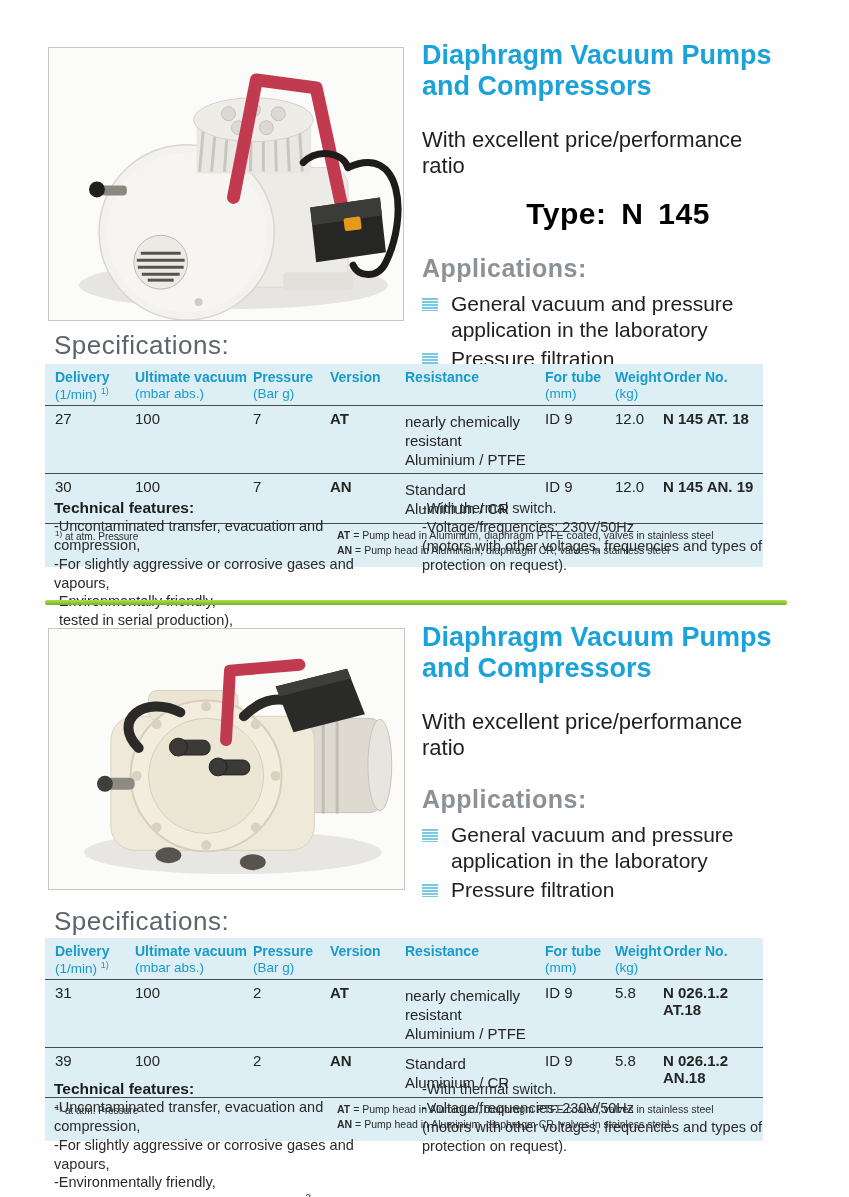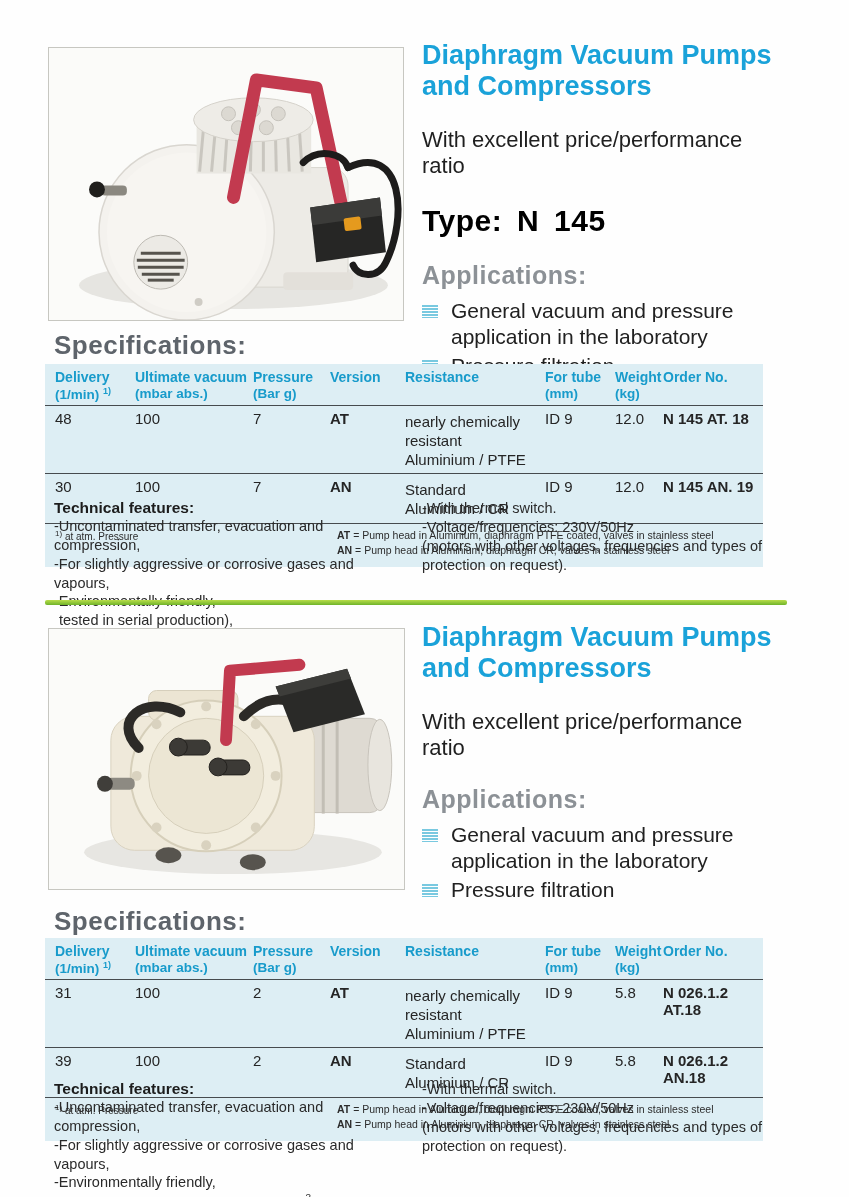--- a/index.html
+++ b/index.html
@@ -11,35 +11,35 @@
   .page{position:absolute;inset:0;background:#fefefe;}
 
   
   .photo{position:absolute;background:#fbfbf9;border:1px solid #c7c7c1;box-sizing:border-box;}
   .photo svg{display:block;width:100%;height:100%;}
 
   
   .info{position:absolute;width:392px;}
   .title{font-size:27px;font-weight:bold;color:#1aa2d9;line-height:1.13;}
   .subtitle{margin-top:26px;font-size:22px;color:#1f1f1f;line-height:1.2;width:368px;}
-  .type{margin-top:24px;font-size:30px;font-weight:900;color:#000;letter-spacing:.5px;word-spacing:6px;}
+  .type{margin-top:17px;font-size:30px;font-weight:900;color:#000;letter-spacing:.5px;word-spacing:6px;text-align:center;}
   .apps-h{margin-top:23px;font-size:25px;font-weight:bold;color:#8c9196;letter-spacing:.5px;}
   .apps{margin-top:8px;}
   .app-item{display:flex;font-size:21px;color:#212121;line-height:1.26;margin-bottom:2px;}
   .sq{flex:0 0 16px;width:16px;height:13px;margin:7px 13px 0 0;
       background:repeating-linear-gradient(to bottom,#79c9e0 0,#79c9e0 2px,#ffffff 2px,#ffffff 3px);}
   .app-text{width:330px;}
 
   
-  .spec-h{position:absolute;font-size:26px;font-weight:bold;color:#5e646b;letter-spacing:.5px;}
+  .spec-h{position:absolute;font-size:26px;font-weight:normal;color:#5e646b;letter-spacing:.5px;}
   .spec-block{position:absolute;width:718px;background:#ddeef4;padding-bottom:6px;}
   table.spec{border-collapse:collapse;table-layout:fixed;width:718px;}
   table.spec th{vertical-align:top;text-align:left;padding:5px 2px 3px 0;
       color:#189bcb;font-size:14px;font-weight:bold;line-height:1.15;}
-  table.spec th .h2{font-weight:bold;font-size:13.5px;}
+  table.spec th .h2{font-weight:normal;font-size:13.5px;}
   table.spec th sup{font-size:9px;}
   table.spec thead tr{border-bottom:1.5px solid #464b4e;}
   table.spec tbody tr{border-bottom:1.5px solid #464b4e;}
   table.spec td{vertical-align:top;padding:4px 2px 4px 0;font-size:15px;color:#252525;height:31px;}
   td.c1, th.c1{padding-left:10px !important;}
   td.version{font-weight:bold;}
   td.resistance{font-size:11.5px;line-height:1.25;padding-top:7px !important;}
   td.order{font-weight:bold;font-size:14px;}
   .fn-row{position:relative;padding:5px 0 4px 10px;font-size:10px;color:#2c2c2c;min-height:28px;}
   .fn-left sup{font-size:8px;}
@@ -152,21 +152,21 @@
           <th><span>Pressure</span><br><span class="h2">(Bar g)</span></th>
           <th><span>Version</span></th>
           <th><span>Resistance</span></th>
           <th><span>For tube</span><br><span class="h2">(mm)</span></th>
           <th><span>Weight</span><br><span class="h2">(kg)</span></th>
           <th><span>Order No.</span></th>
         </tr>
       </thead>
       <tbody>
         <tr>
-          <td class="c1">48</td>
+          <td class="c1">27</td>
           <td>100</td>
           <td>7</td>
           <td class="version">AT</td>
           <td class="resistance">
               <div>nearly chemically resistant</div>
               <div>Aluminium / PTFE</div>
             </td>
           <td>ID 9</td>
           <td>12.0</td>
           <td class="order">N 145 AT. 18</td>

